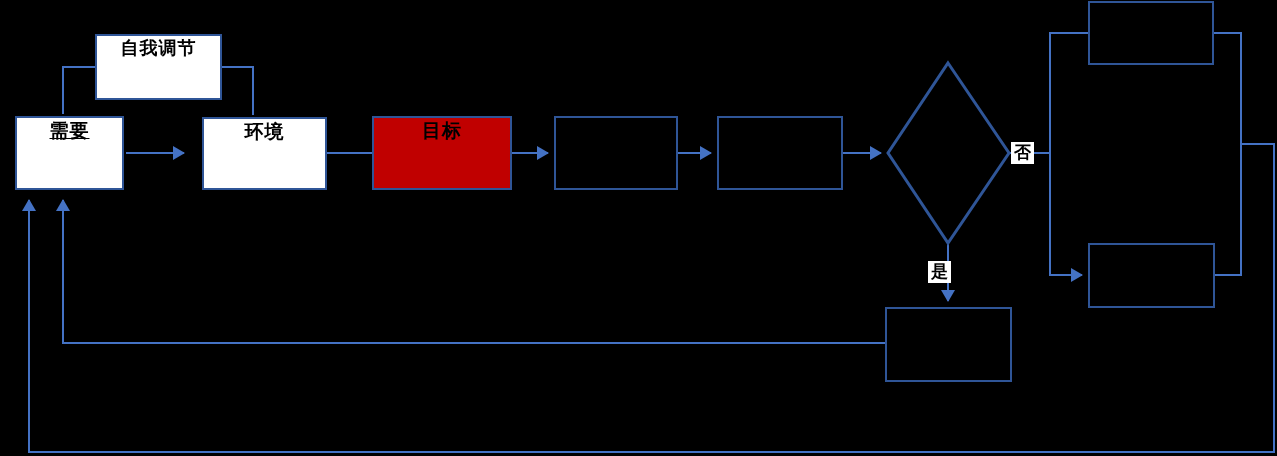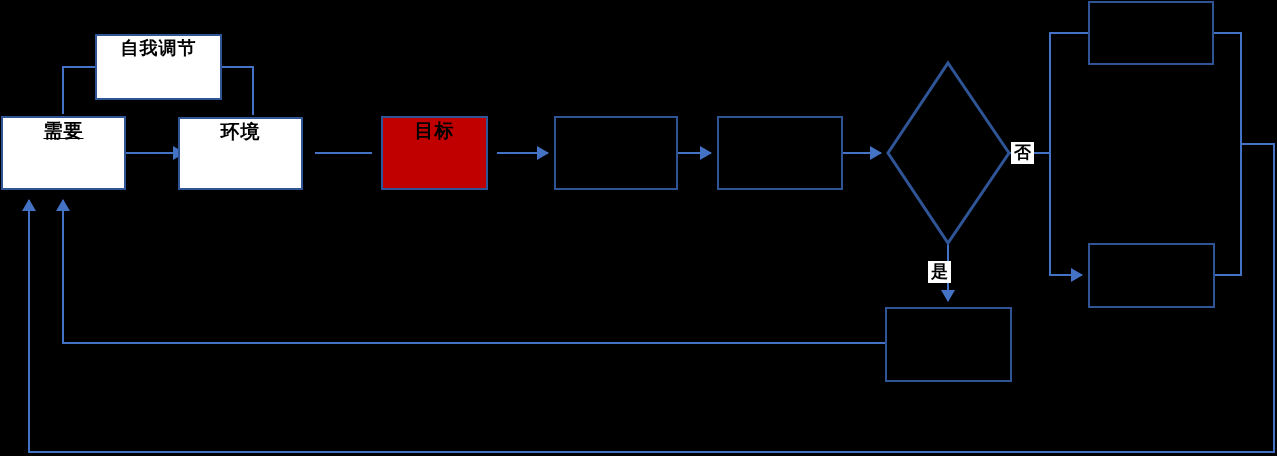--- a/index.html
+++ b/index.html
@@ -93,29 +93,29 @@
 
     <polyline class="wire" points="948,243 948,301" marker-end="url(#arrow)"></polyline>
 
     <polygon class="diamond" points="948,63 1009,153 948,243 888,153"></polygon>
   </svg>
 
   <div class="node white" style="left:95px; top:34px; width:127px; height:66px; font-size:18px;">
     <span>自我调节</span>
   </div>
 
-  <div class="node white" style="left:1px; top:116px; width:125px; height:74px;text-decoration:underline;">
+  <div class="node white" style="left:15px; top:116px; width:109px; height:74px;text-decoration:underline;">
     <span>需要</span>
   </div>
 
-  <div class="node white" style="left:178px; top:117px; width:125px; height:73px;">
+  <div class="node white" style="left:202px; top:117px; width:125px; height:73px;">
     <span>环境</span>
   </div>
 
-  <div class="node red" style="left:372px; top:116px; width:107px; height:74px;margin-left:9px;">
+  <div class="node red" style="left:372px; top:116px; width:140px; height:74px;">
     <span>目标</span>
   </div>
 
   <div class="node hollow" style="left:554px; top:116px; width:124px; height:74px;">
     <span></span>
   </div>
 
   <div class="node hollow" style="left:717px; top:116px; width:126px; height:74px;">
     <span></span>
   </div>

